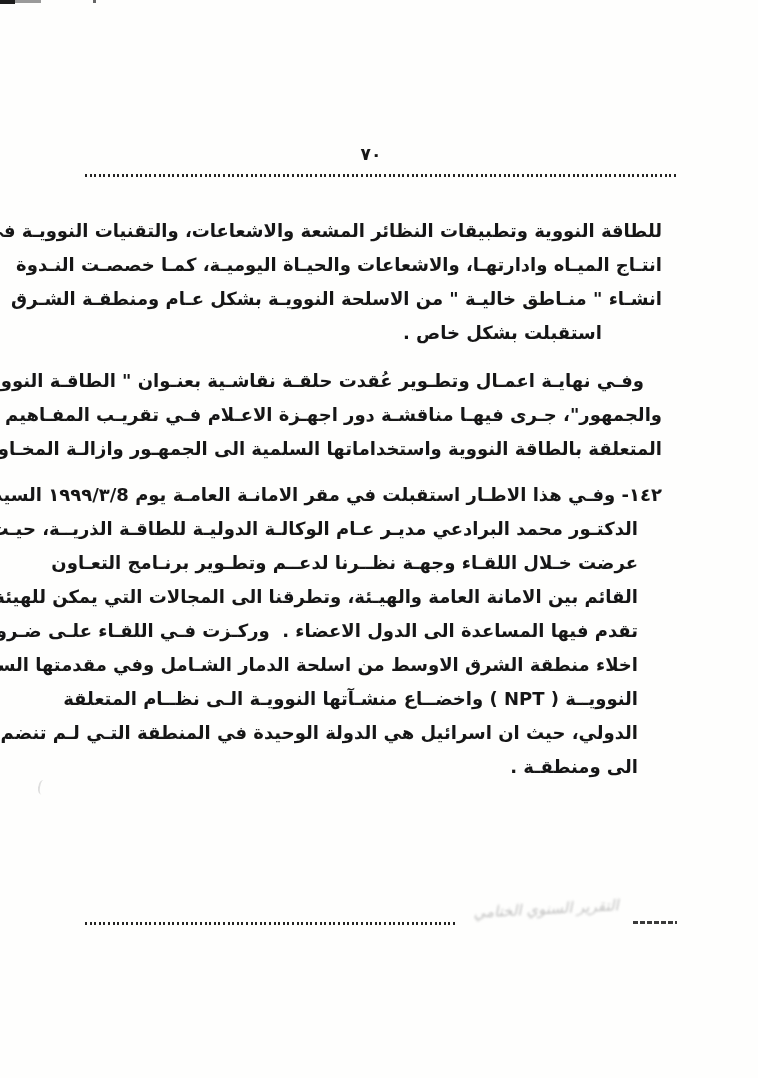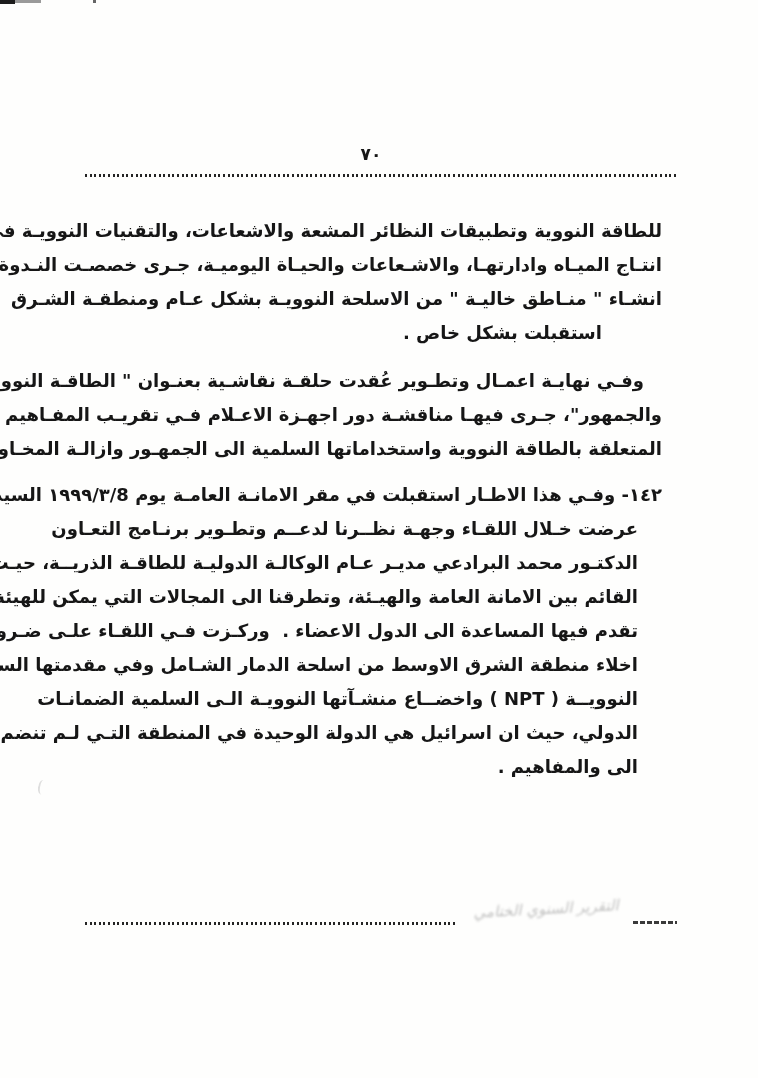--- a/index.html
+++ b/index.html
@@ -80,40 +80,40 @@
 <div class="artifact speck"></div>
 <div class="artifact smudge"></div>
 
 <div class="page-number">٧٠</div>
 <div class="rule rule-top"></div>
 
 <div class="content">
 
   <div class="para para-1">
     <span class="line">للطاقة النووية وتطبيقات النظائر المشعة والاشعاعات، والتقنيات النوويـة في</span>
-    <span class="line">انتـاج الميـاه وادارتهـا، والاشـعاعات والحيـاة اليوميـة، جـرى خصصـت النـدوة</span>
+    <span class="line">انتـاج الميـاه وادارتهـا، والاشعاعات والحيـاة اليوميـة، كمـا خصصـت النـدوة</span>
     <span class="line">انشـاء " منـاطق خاليـة " من الاسلحة النوويـة بشكل عـام ومنطقـة الشـرق</span>
     <span class="line end pr60">استقبلت بشكل خاص .</span>
   </div>
 
   <div class="para para-2">
     <span class="line pr18">وفـي نهايـة اعمـال وتطـوير عُقدت حلقـة نقاشـية بعنـوان " الطاقـة النوويـة</span>
     <span class="line">والجمهور"، جـرى فيهـا مناقشـة دور اجهـزة الاعـلام فـي تقريـب المفـاهيم</span>
     <span class="line">المتعلقة بالطاقة النووية واستخداماتها السلمية الى الجمهـور وازالـة المخـاوف</span>
   </div>
 
   <div class="para para-3">
     <span class="line hang">١٤٢- وفـي هذا الاطـار استقبلت في مقر الامانـة العامـة يوم ١٩٩٩/٣/8 السيد</span>
+    <span class="line">الدكتـور محمد البرادعي مديـر عـام الوكالـة الدوليـة للطاقـة الذريــة، حيـث</span>
     <span class="line">عرضت خـلال اللقـاء وجهـة نظــرنا لدعــم وتطـوير برنـامج التعـاون</span>
-    <span class="line">الدكتـور محمد البرادعي مديـر عـام الوكالـة الدوليـة للطاقـة الذريــة، حيـث</span>
     <span class="line">القائم بين الامانة العامة والهيـئة، وتطرقنا الى المجالات التي يمكن للهيئة أن</span>
     <span class="line">تقدم فيها المساعدة الى الدول الاعضاء .&nbsp; وركـزت فـي اللقـاء علـى ضـرورة</span>
     <span class="line">اخلاء منطقة الشرق الاوسط من اسلحة الدمار الشـامل وفي مقدمتها السـلاح</span>
-    <span class="line">النوويــة ( NPT ) واخضــاع منشـآتها النوويـة الـى السلمية الضمانـات</span>
+    <span class="line">النوويــة ( NPT ) واخضــاع منشـآتها النوويـة الـى نظــام المتعلقة</span>
     <span class="line">الدولي، حيث ان اسرائيل هي الدولة الوحيدة في المنطقة التـي لـم تنضم بعـد</span>
-    <span class="line end">الى والمفاهيم .</span>
+    <span class="line end">الى ومنطقـة .</span>
   </div>
 
 </div>
 
 <div class="rule rule-bottom"></div>
 <div class="watermark">التقرير السنوي الختامي</div>
 <div class="dash-seg"></div>
 
 </body></html>

